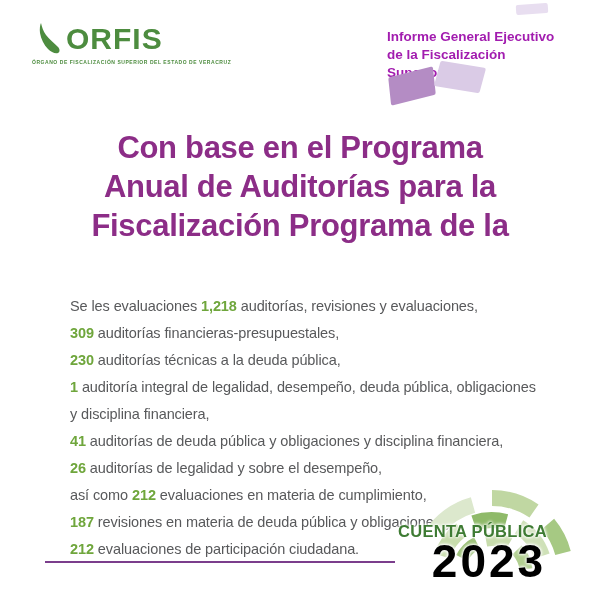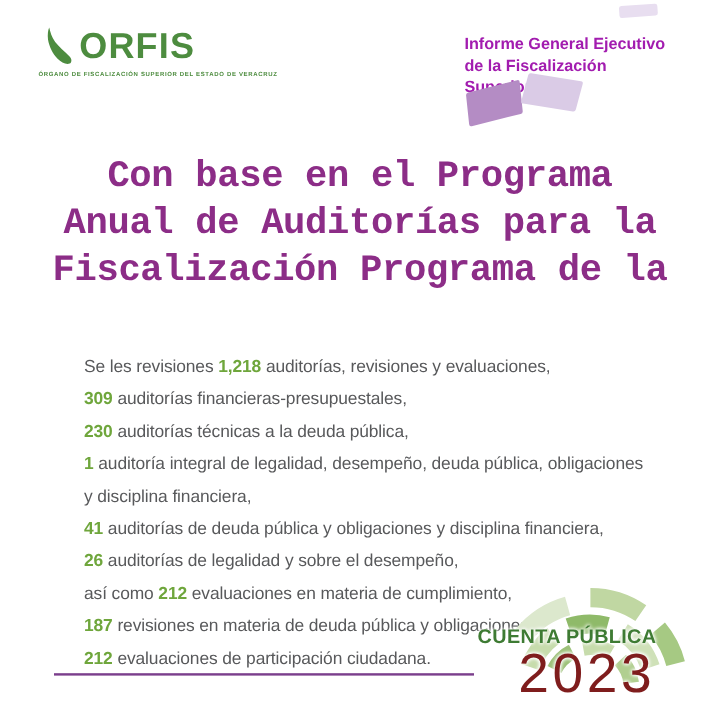--- a/index.html
+++ b/index.html
@@ -27,21 +27,21 @@
     white-space:pre-line;
   }
   .shape{position:absolute;border-radius:2px;}
   .shape-dark{left:2px;top:44px;width:46px;height:28px;background:#b48cc4;transform:rotate(-14deg) skewX(-8deg);}
   .shape-light{left:50px;top:36px;width:46px;height:26px;background:#dacbe6;transform:rotate(9deg) skewX(-6deg);}
   .shape-top-faint{position:absolute;right:52px;top:4px;width:32px;height:10px;background:#e8def0;transform:rotate(-4deg);border-radius:2px;}
 
   
   .heading{
     position:absolute;left:0;right:0;top:128px;margin:0;text-align:center;
-    color:#8c2d87;font-size:31px;font-weight:700;line-height:39px;letter-spacing:-.3px;font-family:Liberation Mono, monospace;
+    color:#8c2d87;font-size:31px;font-weight:700;line-height:39px;letter-spacing:-.3px;
   }
   .heading .bold-line{font-weight:800;letter-spacing:.2px;}
 
   
   .body-text{position:absolute;left:70px;top:293px;}
   .body-text p{
     margin:0;height:27px;line-height:27px;white-space:nowrap;
     color:#58595b;font-size:14.5px;letter-spacing:-.1px;
   }
   .body-text .num{color:#6fa63c;font-weight:800;text-align:center;}
@@ -51,21 +51,21 @@
 
   .cp-logo{position:absolute;right:14px;bottom:4px;width:188px;height:132px;}
   .cp-logo svg{position:absolute;inset:0;}
   .cp-title{
     position:absolute;left:0;right:6px;top:58px;text-align:left;
     color:#3e7b33;font-size:16.5px;font-weight:800;letter-spacing:.3px;
     text-shadow:0 0 3px #fff,0 0 3px #fff,0 0 4px #fff;
   }
   .cp-year{
     position:absolute;left:0;right:6px;top:74px;text-align:center;
-    color:#7f1d1d;font-size:46px;font-weight:400;letter-spacing:3px;line-height:1;
+    color:#000000;font-size:46px;font-weight:700;letter-spacing:3px;line-height:1;
     text-shadow:0 0 3px #fff,0 0 3px #fff,0 0 4px #fff;
   }
 </style>
 </head>
 <body>
 
 <div class="canvas">
 
   <div class="orfis">
     <div class="orfis-row">
@@ -85,21 +85,21 @@
     <div class="shape shape-light"></div>
   </div>
 
   <h1 class="heading">
     <span>Con base en el Programa</span><br>
     <span>Anual de Auditorías para la</span><br>
     <span>Fiscalización Programa de la</span><br>
   </h1>
 
   <div class="body-text">
-      <p><span>Se les revisiones </span><span class="num">1,218</span><span> auditorías, revisiones y evaluaciones,</span></p>
+      <p><span>Se les evaluaciones </span><span class="num">1,218</span><span> auditorías, revisiones y evaluaciones,</span></p>
       <p><span class="num">309</span><span> auditorías financieras-presupuestales,</span></p>
       <p><span class="num">230</span><span> auditorías técnicas a la deuda pública,</span></p>
       <p><span class="num">1</span><span> auditoría integral de legalidad, desempeño, deuda pública, obligaciones</span></p>
       <p><span>y disciplina financiera,</span></p>
       <p><span class="num">41</span><span> auditorías de deuda pública y obligaciones y disciplina financiera,</span></p>
       <p><span class="num">26</span><span> auditorías de legalidad y sobre el desempeño,</span></p>
       <p><span>así como </span><span class="num">212</span><span> evaluaciones en materia de cumplimiento,</span></p>
       <p><span class="num">187</span><span> revisiones en materia de deuda pública y obligaciones y,</span></p>
       <p><span class="num">212</span><span> evaluaciones de participación ciudadana.</span></p>
     </div>

